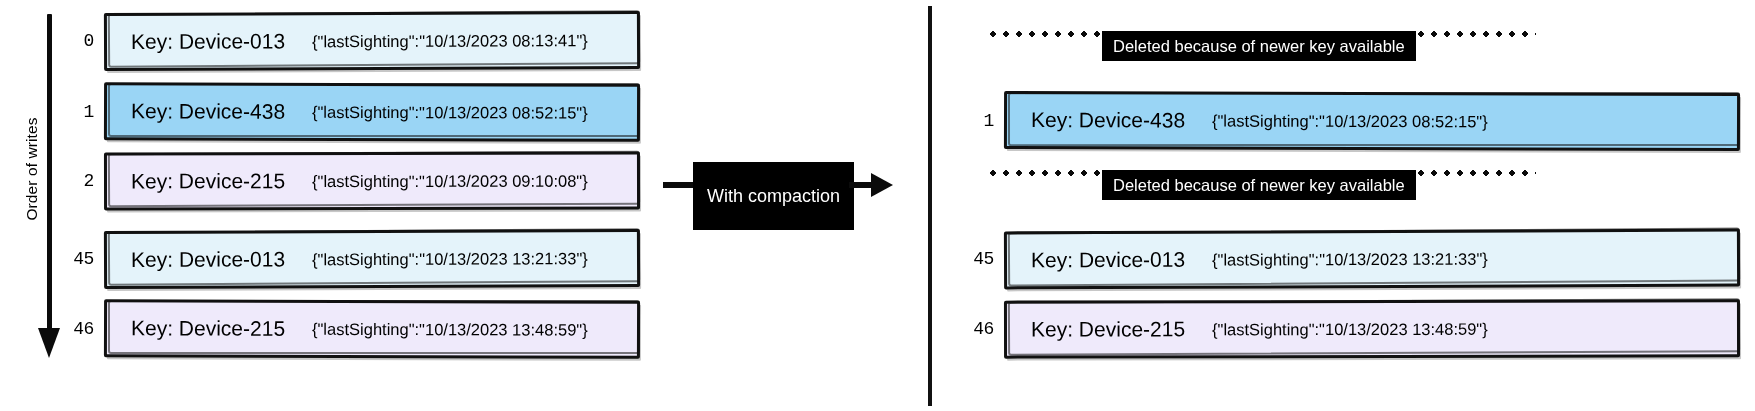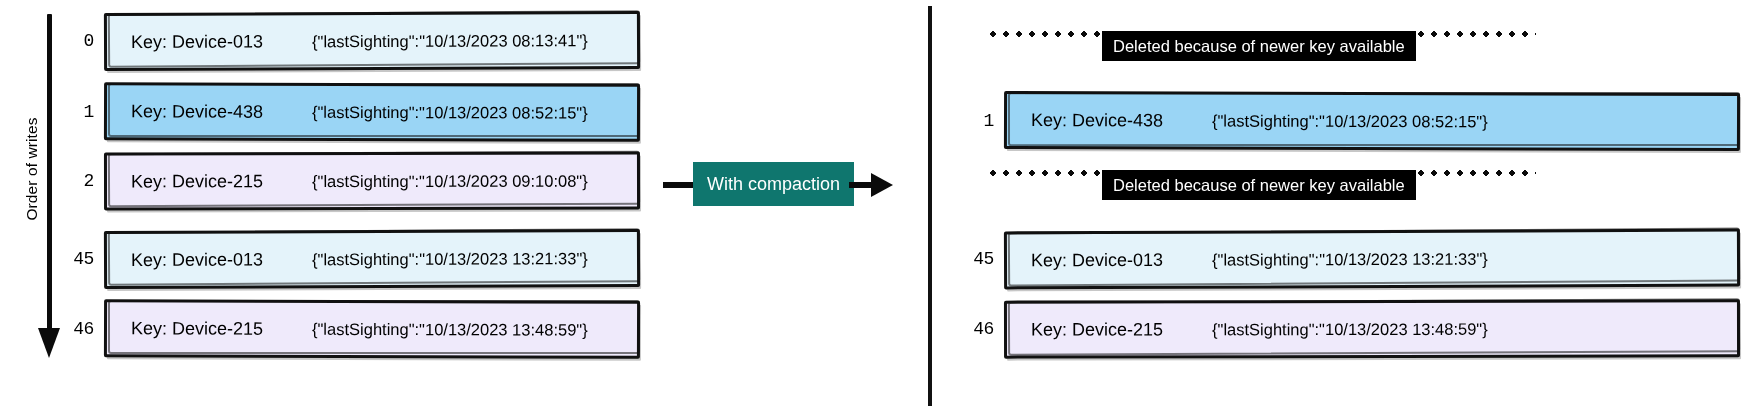--- a/index.html
+++ b/index.html
@@ -104,21 +104,21 @@
     pointer-events: none;
     transform: rotate(-0.18deg);
   }
   .card.tilt-a { transform: rotate(-0.22deg); }
   .card.tilt-b { transform: rotate(0.16deg); }
   .card.tilt-c { transform: rotate(-0.1deg); }
 
   .card .cell-key {
     position: absolute;
     left: 24px;
-    font-size: 18px;
+    font-size: 21px;
     white-space: nowrap;
     text-align: center;
   }
   .card .cell-value {
     position: absolute;
     left: 205px;
     font-size: 16.5px;
     white-space: nowrap;
   }
 
@@ -132,22 +132,22 @@
     position: absolute;
     left: 0; top: 22px;
     width: 48px; height: 6px;
     background: #0b0b0b;
   }
   #compaction-chip {
     position: absolute;
     left: 30px; top: 2px;
     height: 44px;
     line-height: 44px;
-    padding: 0 14px;
-    background: #0f766e;
+    padding: 12px 14px;
+    background: #000000;
     color: #ffffff;
     font-size: 18px;
     white-space: nowrap;
   }
   #compaction-arrow-group .shaft {
     position: absolute;
     left: 186px; top: 22px;
     width: 26px; height: 6px;
     background: #0b0b0b;
   }

